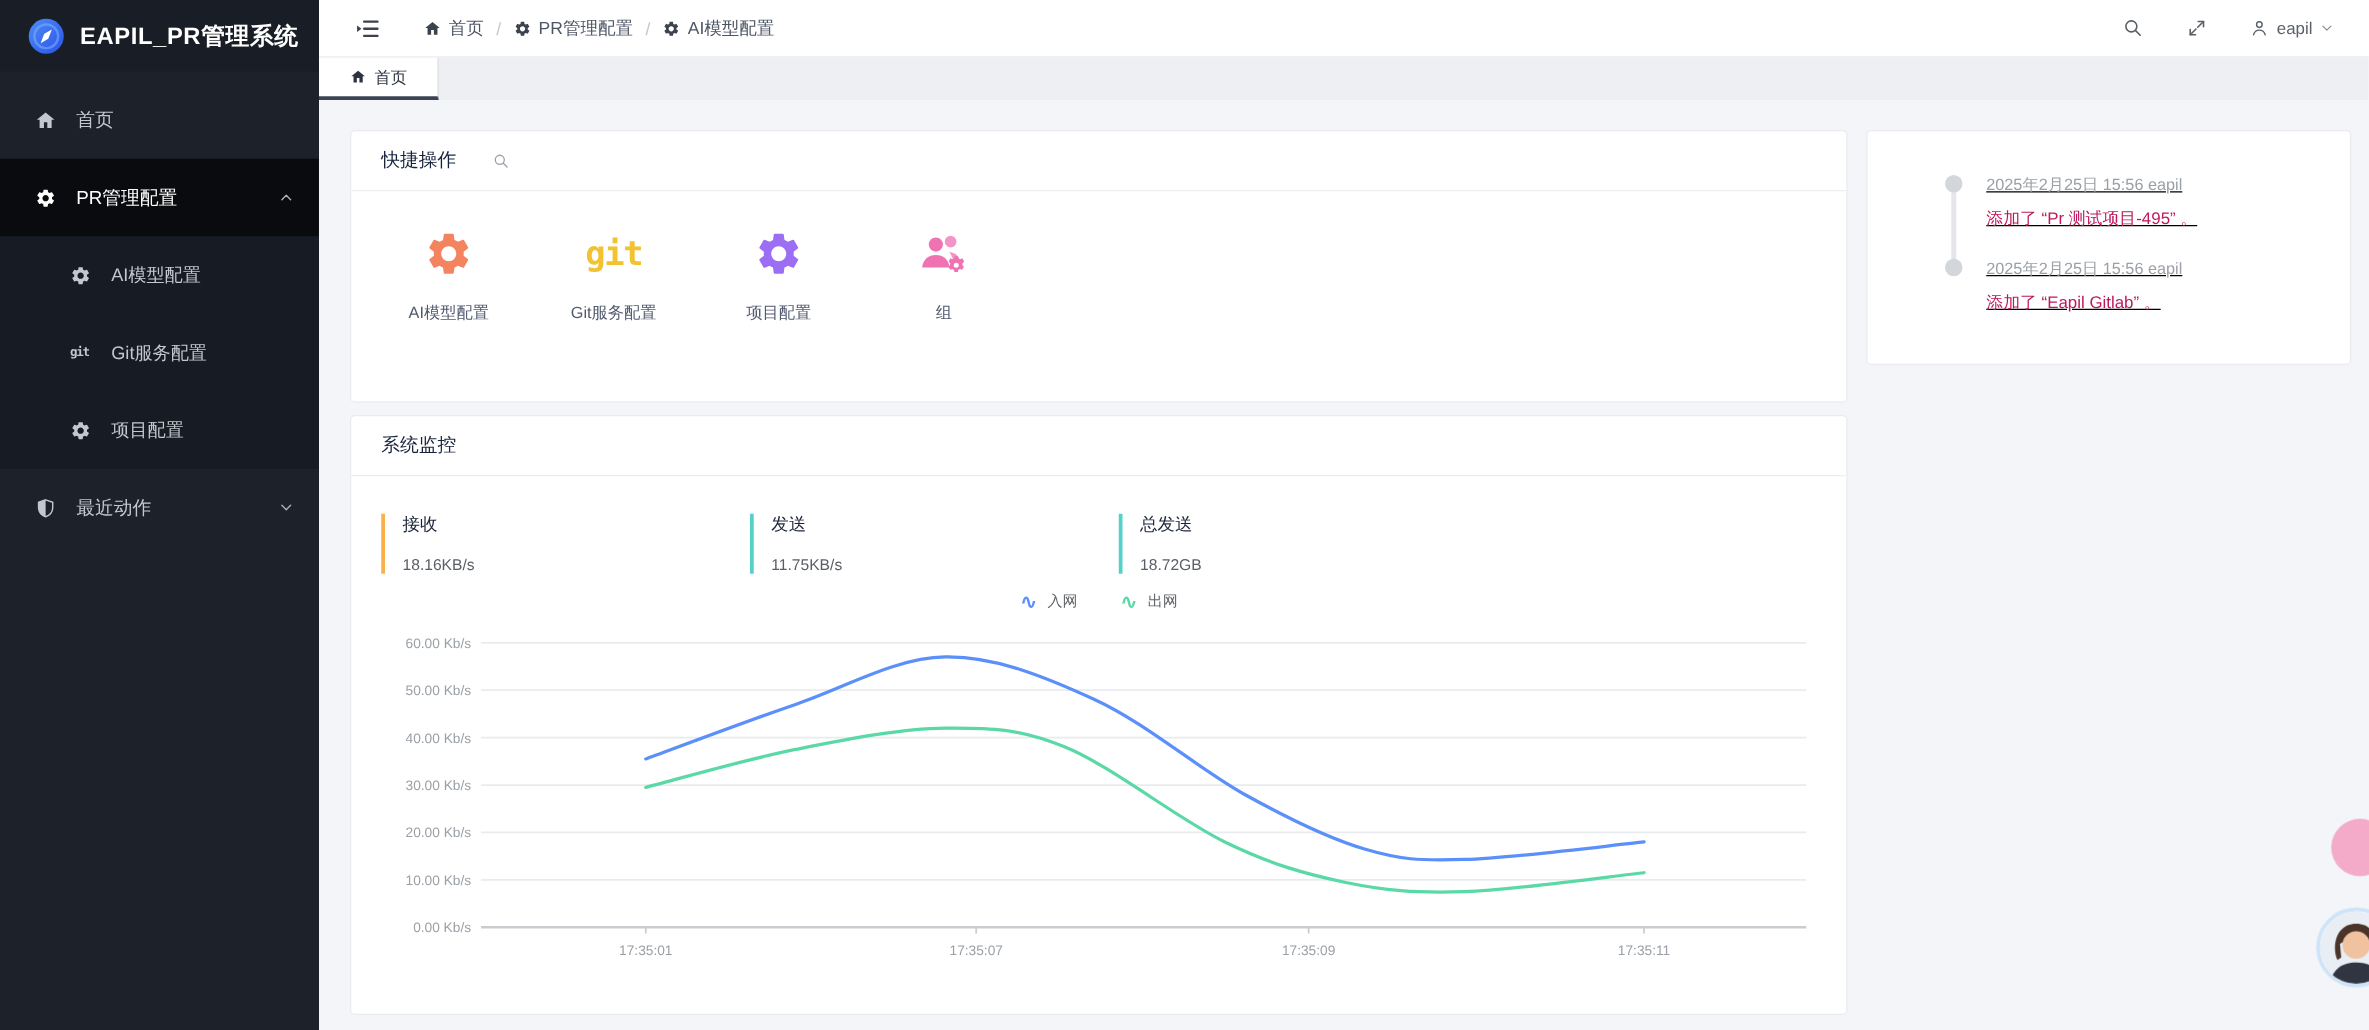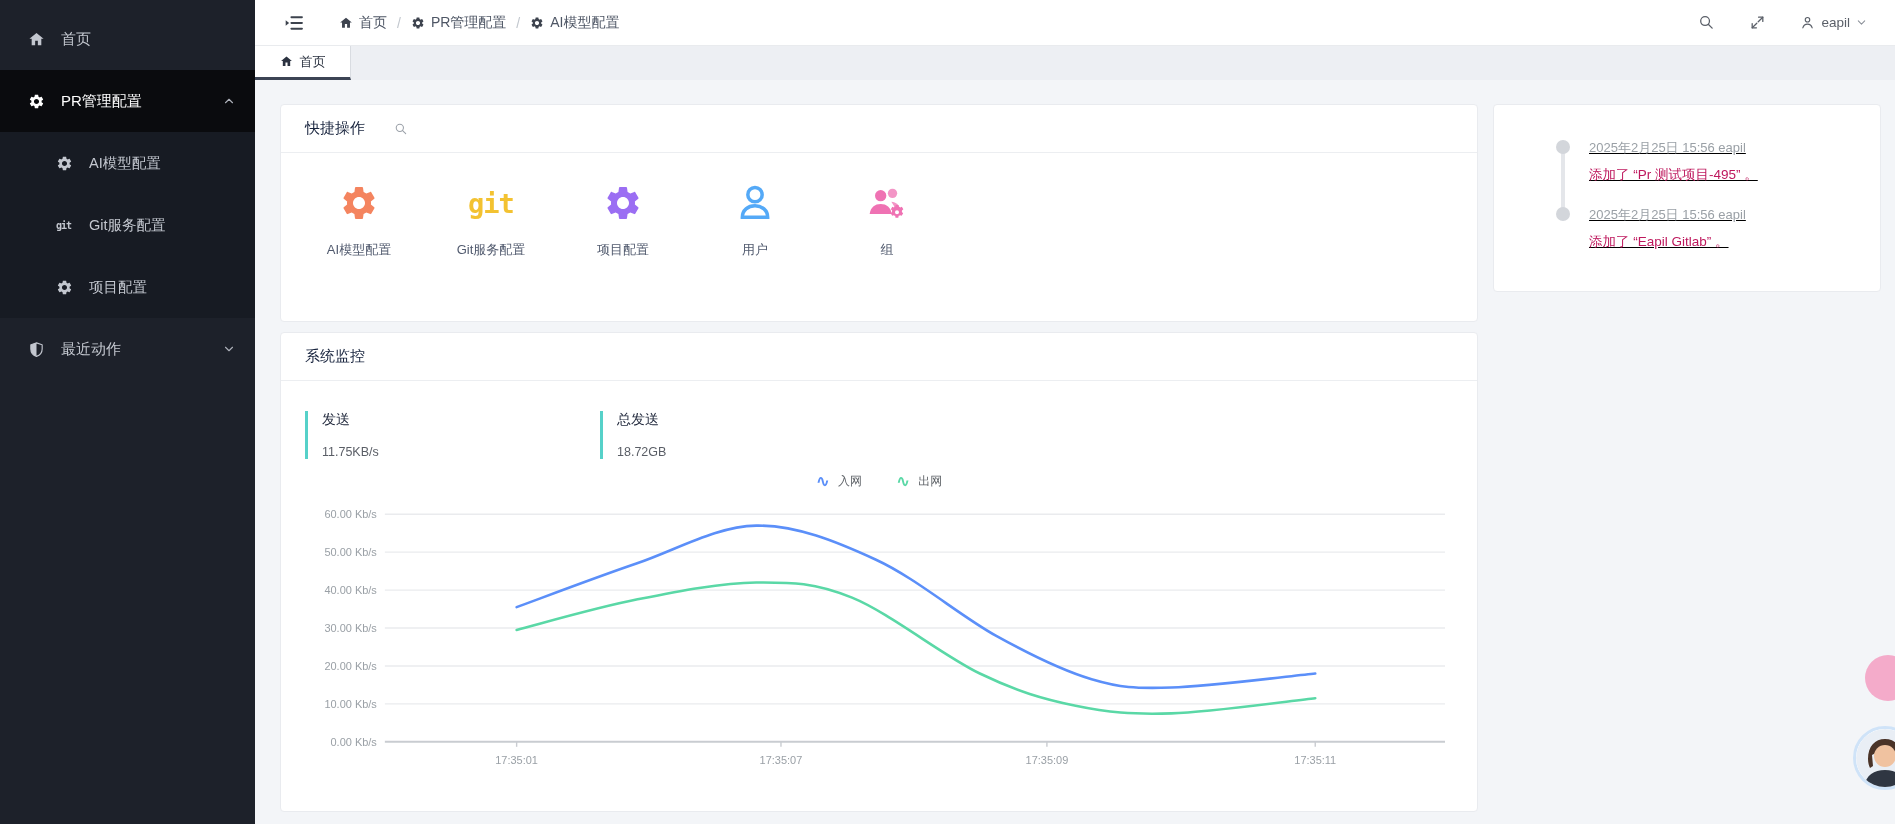--- a/index.html
+++ b/index.html
@@ -150,20 +150,28 @@
       <circle cx="8.2" cy="7.6" r="3.4"></circle>
       <path d="M1.6 18.6c.5-4 3.1-6 6.6-6s6.1 2 6.6 6z"></path>
       <circle cx="15.3" cy="6.2" r="2.8" opacity=".75"></circle>
       <path d="M14.6 11.2c2.9.2 4.9 1.9 5.4 5h-3.4a8.1 8.1 0 0 0-2-5z" opacity=".75"></path>
       <path d="M18.9 13.2l.2 1.1c.3.1.5.2.8.4l1-.5.9 1.5-.8.8c0 .3 0 .6-.1.9l.8.8-.9 1.5-1-.4a3 3 0 0 1-.8.4l-.2 1.1h-1.7l-.2-1.1a3 3 0 0 1-.8-.4l-1 .4-.9-1.5.8-.8c0-.3 0-.6.1-.9l-.8-.8.9-1.5 1 .5c.2-.2.5-.3.8-.4l.2-1.1zm-.9 3.1a1.2 1.2 0 1 0 0 2.4 1.2 1.2 0 0 0 0-2.4z"></path>
     </g>
   </defs>
 </svg>
 
 <aside class="sidebar">
+  <div class="logo-row">
+    <svg class="logo-badge" viewBox="0 0 30 30">
+      <circle cx="15" cy="15" r="14" fill="url(#logoGrad)"></circle>
+      <circle cx="15" cy="15" r="9.5" fill="none" stroke="#7fb0ff" stroke-width="2" opacity=".55"></circle>
+      <path d="M19.5 9.5 13.4 13l-2.9 7.5 6.1-3.5z" fill="#ffffff"></path>
+    </svg>
+    <span class="logo-title">EAPIL_PR管理系统</span>
+  </div>
   <nav class="nav">
     <div class="nav-item">
       <svg class="mi" viewBox="0 0 24 24">
           <use href="#ic-home"></use>
         </svg>
       <span>首页</span>
     </div>
     <div class="nav-item active-parent">
       <svg class="mi" viewBox="0 0 24 24">
           <use href="#ic-gear"></use>
@@ -282,43 +290,39 @@
         </div>
         <div class="qa-item">
           <span class="qa-icon" style="color: rgb(155, 110, 243);">
             <svg viewBox="0 0 24 24">
                 <use href="#ic-gear"></use>
               </svg>
             </span>
           <span class="qa-label">项目配置</span>
         </div>
         <div class="qa-item">
-          <span class="qa-icon" style="color: rgb(84, 169, 247);">
-            <svg viewBox="0 0 24 24">
-                <use href="#ic-user-big"></use>
-              </svg>
-            </span>
-          <span class="qa-label">用户</span>
-        </div>
-        <div class="qa-item">
           <span class="qa-icon" style="color: rgb(239, 114, 179);">
             <svg viewBox="0 0 24 24">
                 <use href="#ic-group"></use>
               </svg>
             </span>
           <span class="qa-label">组</span>
         </div>
       </div>
     </section>
 
     <section class="card mon-card">
       <div class="card-header">
         <span>系统监控</span>
       </div>
       <div class="stats-row">
+        <div class="stat" style="border-left-color: rgb(249, 178, 72);">
+          <div class="stat-title">接收</div>
+          <div class="stat-value">18.16KB/s</div>
+        </div>
         <div class="stat" style="border-left-color: rgb(86, 209, 201);">
           <div class="stat-title">发送</div>
           <div class="stat-value">11.75KB/s</div>
         </div>
         <div class="stat" style="border-left-color: rgb(86, 209, 201);">
           <div class="stat-title">总发送</div>
           <div class="stat-value">18.72GB</div>
         </div>
       </div>
       <div class="legend-row">

